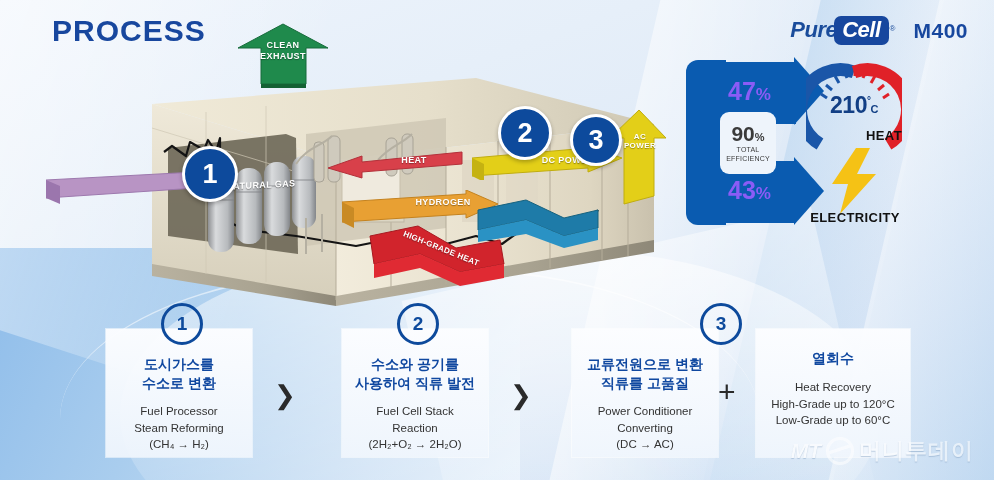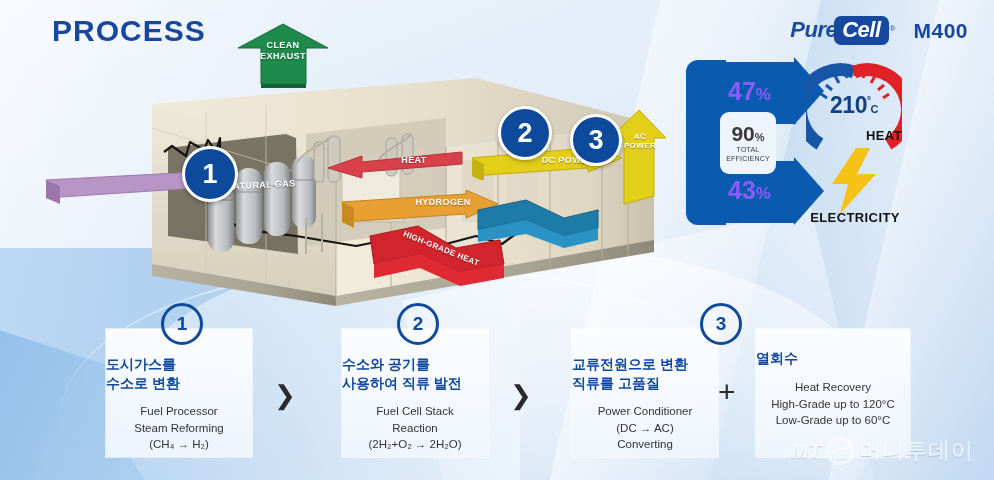--- a/index.html
+++ b/index.html
@@ -85,21 +85,21 @@
 
   
   .bolt-label{position:absolute;left:790px;top:210px;width:130px;text-align:center;
     font-size:13px;font-weight:bold;color:#111;letter-spacing:.4px;}
 
   
   .cards{position:absolute;left:0;top:320px;width:994px;height:140px;}
   .card{position:absolute;top:9px;width:146px;height:128px;
     background:linear-gradient(180deg,rgba(252,253,255,.97),rgba(240,246,253,.93));
     box-shadow:0 0 0 1px rgba(255,255,255,.55);}
-  .card-kr{position:absolute;left:0;top:26px;width:100%;text-align:left;
+  .card-kr{position:absolute;left:0;top:26px;width:100%;text-align:center;
     font-size:14px;font-weight:bold;color:#1048a0;line-height:1.35;}
   .card-en{position:absolute;left:0;top:74px;width:100%;text-align:center;
     font-size:11.5px;color:#333;line-height:1.45;}
   .circle-num{position:absolute;top:-17px;width:36px;height:36px;border-radius:50%;
     border:3px solid #0d4a9c;color:#0d4a9c;background:transparent;
     display:flex;align-items:center;justify-content:center;font-size:19px;font-weight:bold;}
   .sep{position:absolute;top:60px;font-size:26px;color:#2a2a2a;font-weight:300;}
   .plus{position:absolute;top:55px;font-size:30px;color:#2a2a2a;font-weight:300;}
 
   
@@ -388,22 +388,22 @@
 
     <div class="sep" style="left:510px;">❯</div>
 
     <div class="card" style="left:572px;">
       <div class="card-kr">
         <div>교류전원으로 변환</div>
         <div>직류를 고품질</div>
       </div>
       <div class="card-en">
         <div>Power Conditioner</div>
+        <div>Converting</div>
         <div>(DC → AC)</div>
-        <div>Converting</div>
       </div>
     </div>
     <div class="circle-num" style="left:700px;">3</div>
 
     <div class="plus" style="left:718px;">+</div>
 
     <div class="card" style="left:756px;width:154px;">
       <div class="card-kr" style="top:20px;">
         <div>열회수</div>
       </div>

